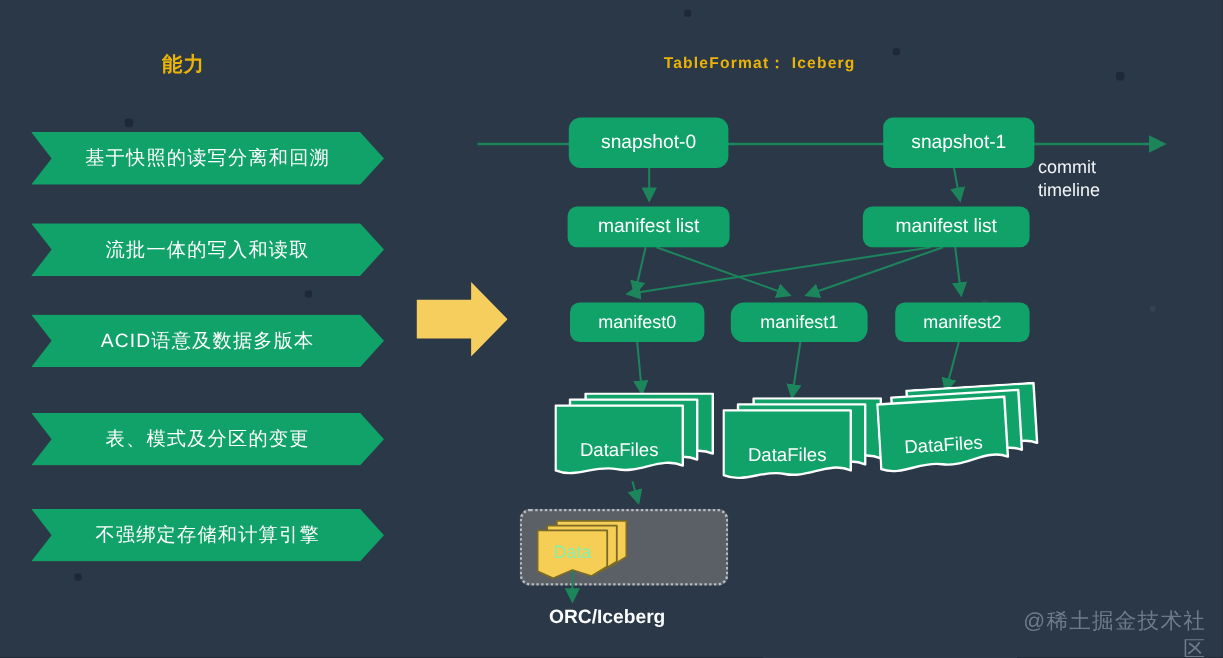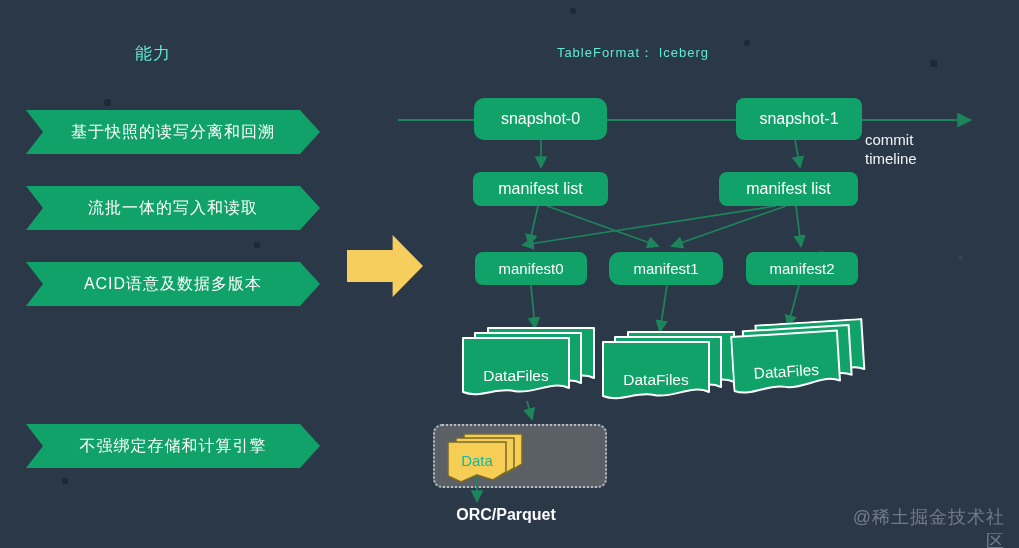--- a/index.html
+++ b/index.html
@@ -7,21 +7,21 @@
     position:relative; width:1019px; height:548px; overflow:hidden;
     background:#2B3848;
     font-family:"Liberation Sans","DejaVu Sans",sans-serif;
     color:#fff;
   }
   .speck{position:absolute;border-radius:2px;pointer-events:none;}
   .speck.d{background:rgba(15,22,34,0.45);}
   .speck.l{background:rgba(255,255,255,0.05);}
 
   .panel-title{
-    position:absolute; text-align:center; font-size:17px; color:#5eead4; letter-spacing:1px;
+    position:absolute; text-align:center; font-size:17px; color:#eab308; letter-spacing:1px;font-weight:bold;
   }
   .banner{
     position:absolute; left:26px; width:294px; height:44px; background:#10A268;
     clip-path:polygon(0 0, 274px 0, 100% 50%, 274px 100%, 0 100%, 17px 50%);
     display:flex; align-items:center; justify-content:center;
     font-size:16px; color:#fff; letter-spacing:1px;
   }
   .gbox{
     position:absolute; background:#10A268; border-radius:8px; z-index:4;
     display:flex; align-items:center; justify-content:center;
@@ -44,21 +44,21 @@
     font-size:15.5px; color:#fff;
   }
   .filegroup{
     position:absolute; left:433px; top:424px; width:174px; height:64px;
     background:#5B6066; border:2px dotted #b7bcc2; border-radius:9px;
     box-sizing:border-box; z-index:2;
   }
   .ydoc{position:absolute; z-index:3;}
   .ydoc .ylabel{
     position:absolute; top:19px; text-align:center;
-    font-size:15px; color:#14b8a6;
+    font-size:15px; color:#86efac;
   }
   .format-label{
     position:absolute; left:440px; top:506px; width:132px; text-align:center;
     font-size:16px; font-weight:bold; color:#fbfcfd; z-index:4;
   }
   .watermark{
     position:absolute; left:835px; top:505px; width:170px; text-align:right;
     font-size:18px; color:#9AA4B0; opacity:0.62; z-index:5; letter-spacing:1px;
   }
 </style>
@@ -81,20 +81,23 @@
   <div class="panel-title" style="left:108px;top:42px;width:90px;">能力</div>
 
   <div class="banner" style="top:186px;">
     <span>流批一体的写入和读取</span>
   </div>
   <div class="banner" style="top:110px;">
     <span>基于快照的读写分离和回溯</span>
   </div>
   <div class="banner" style="top:262px;">
     <span>ACID语意及数据多版本</span>
+  </div>
+  <div class="banner" style="top:344px;">
+    <span>表、模式及分区的变更</span>
   </div>
   <div class="banner" style="top:424px;">
     <span>不强绑定存储和计算引擎</span>
   </div>
 
   <div class="block-arrow"></div>
 
   <div class="panel-title" style="left:533px;top:44px;width:200px;font-size:13px;">TableFormat： Iceberg</div>
 
   <svg class="overlay" width="1019" height="548" viewBox="0 0 1019 548">
@@ -182,17 +185,17 @@
     <svg width="82" height="56" viewBox="0 0 82 56">
       <g fill="#F6CE55" stroke="#7a6a28" stroke-width="1.5" stroke-linejoin="round">
         <path transform="translate(16,0)" d="M1,1 H59 V31 L46,39 L30,34 L14,41 L1,35 Z"></path>
         <path transform="translate(8,4)" d="M1,1 H59 V31 L46,39 L30,34 L14,41 L1,35 Z"></path>
         <path transform="translate(0,8)" d="M1,1 H59 V31 L46,39 L30,34 L14,41 L1,35 Z"></path>
       </g>
     </svg>
     <span class="ylabel" style="left:0;width:60px;">Data</span>
   </div>
 
-  <div class="format-label">ORC/Parquet</div>
+  <div class="format-label">ORC/Iceberg</div>
 
   <div class="watermark">@稀土掘金技术社区</div>
 
 </div>
 
 </body></html>

